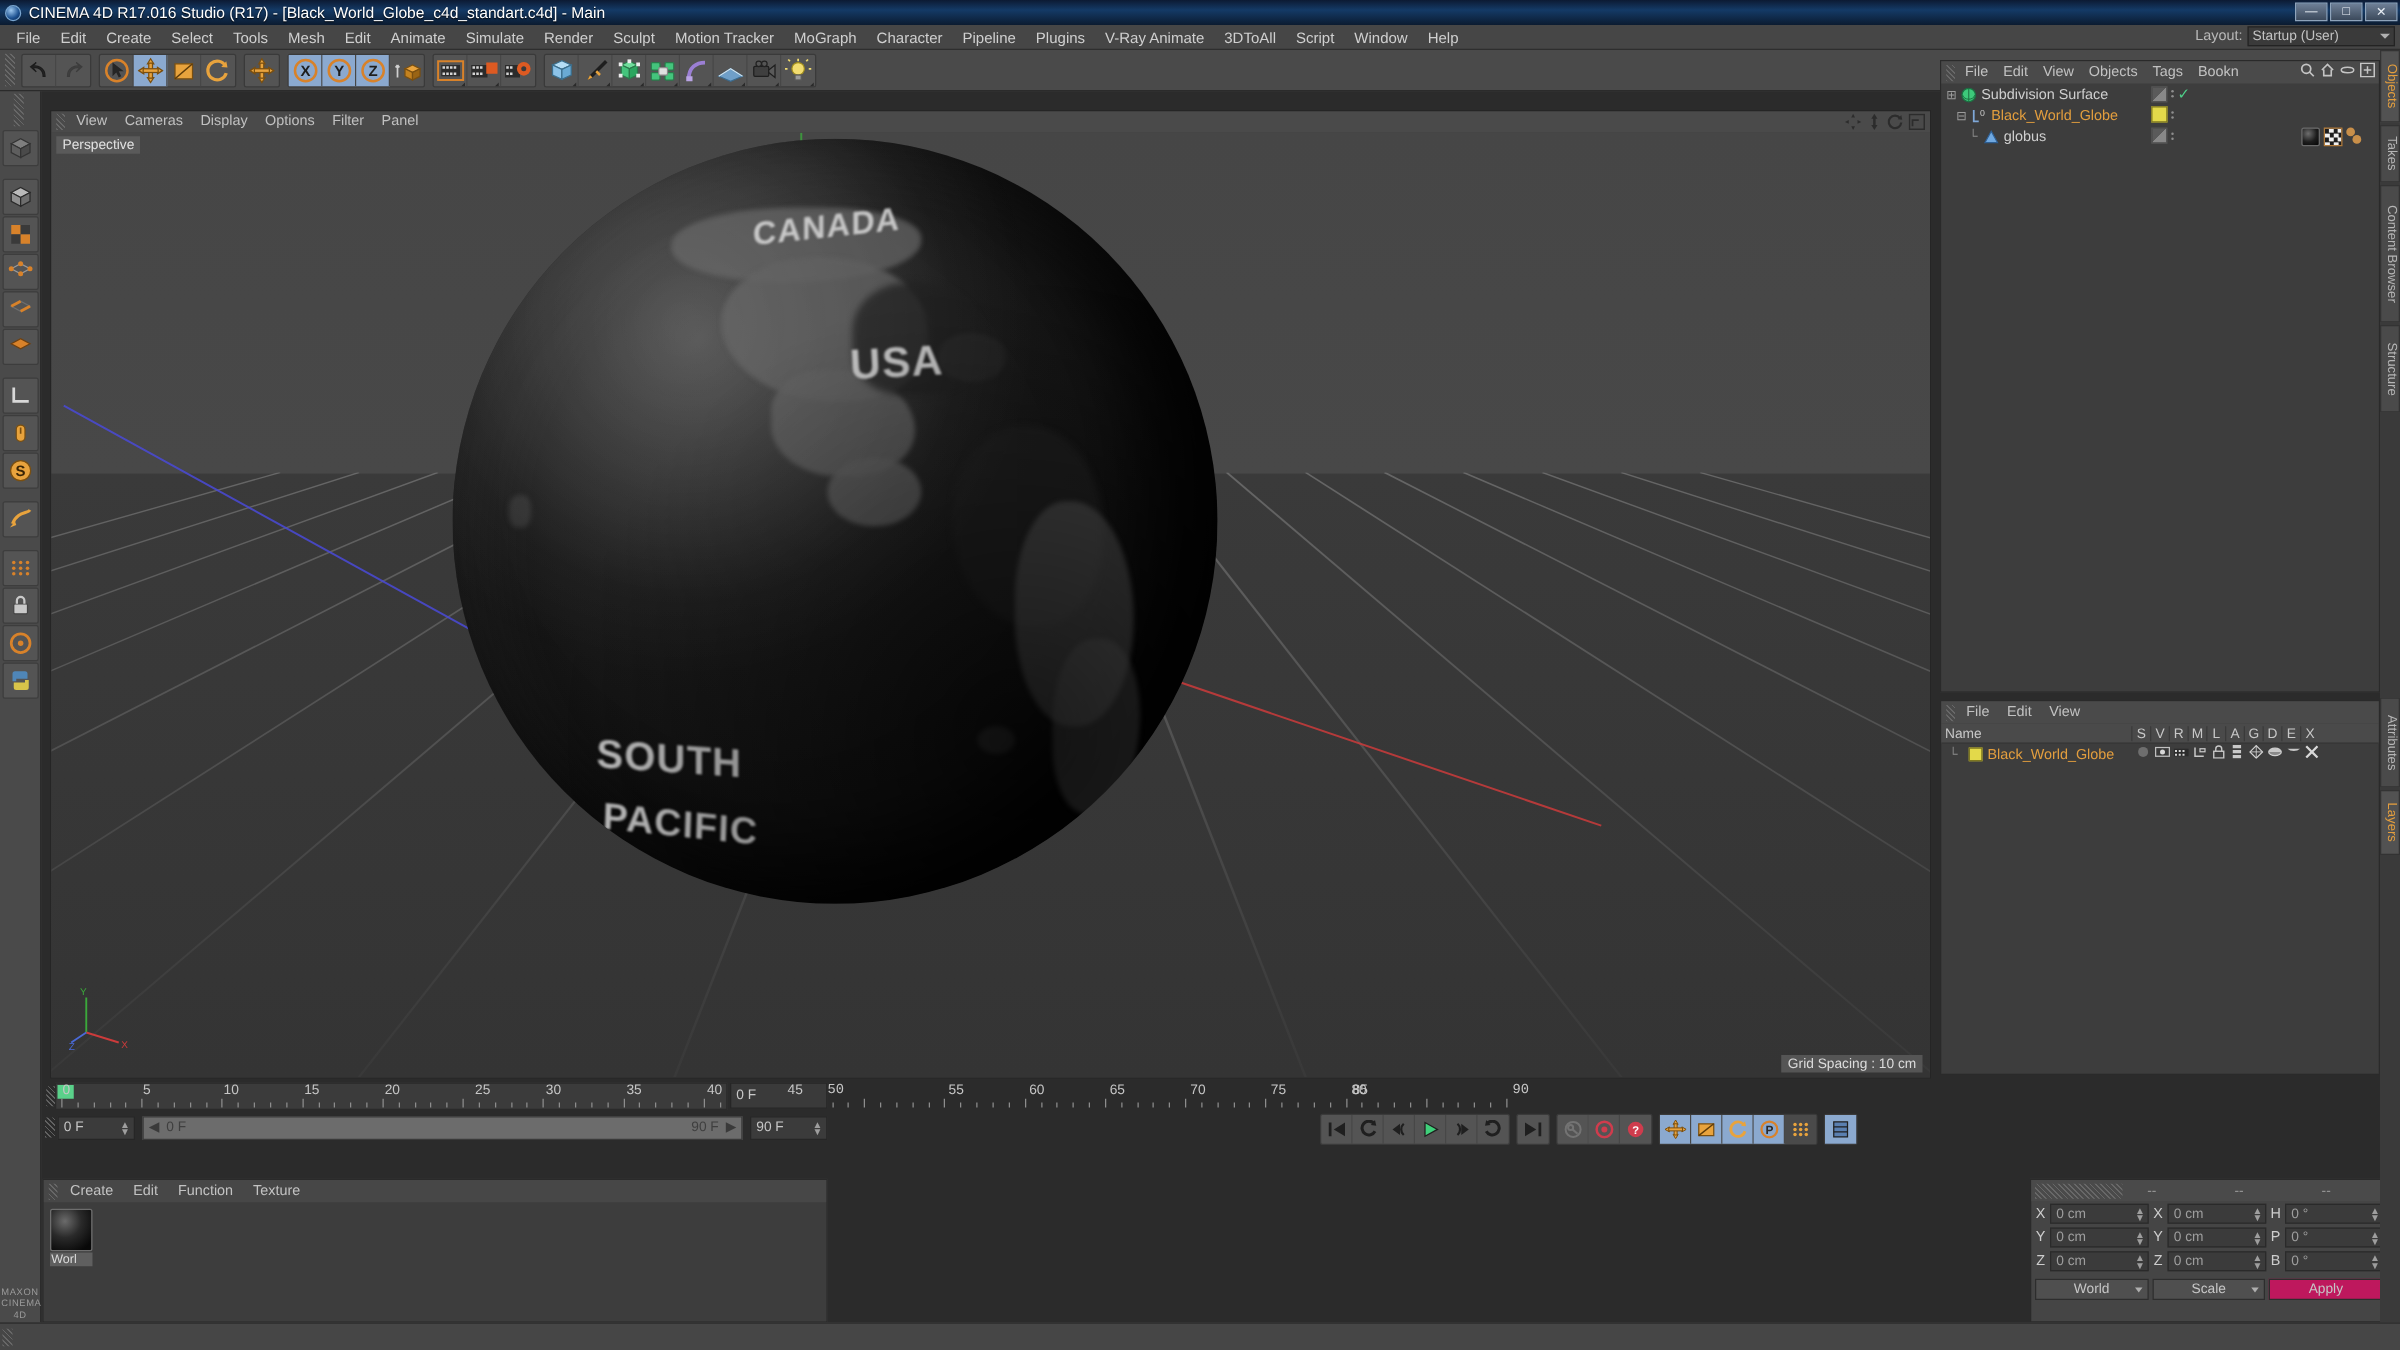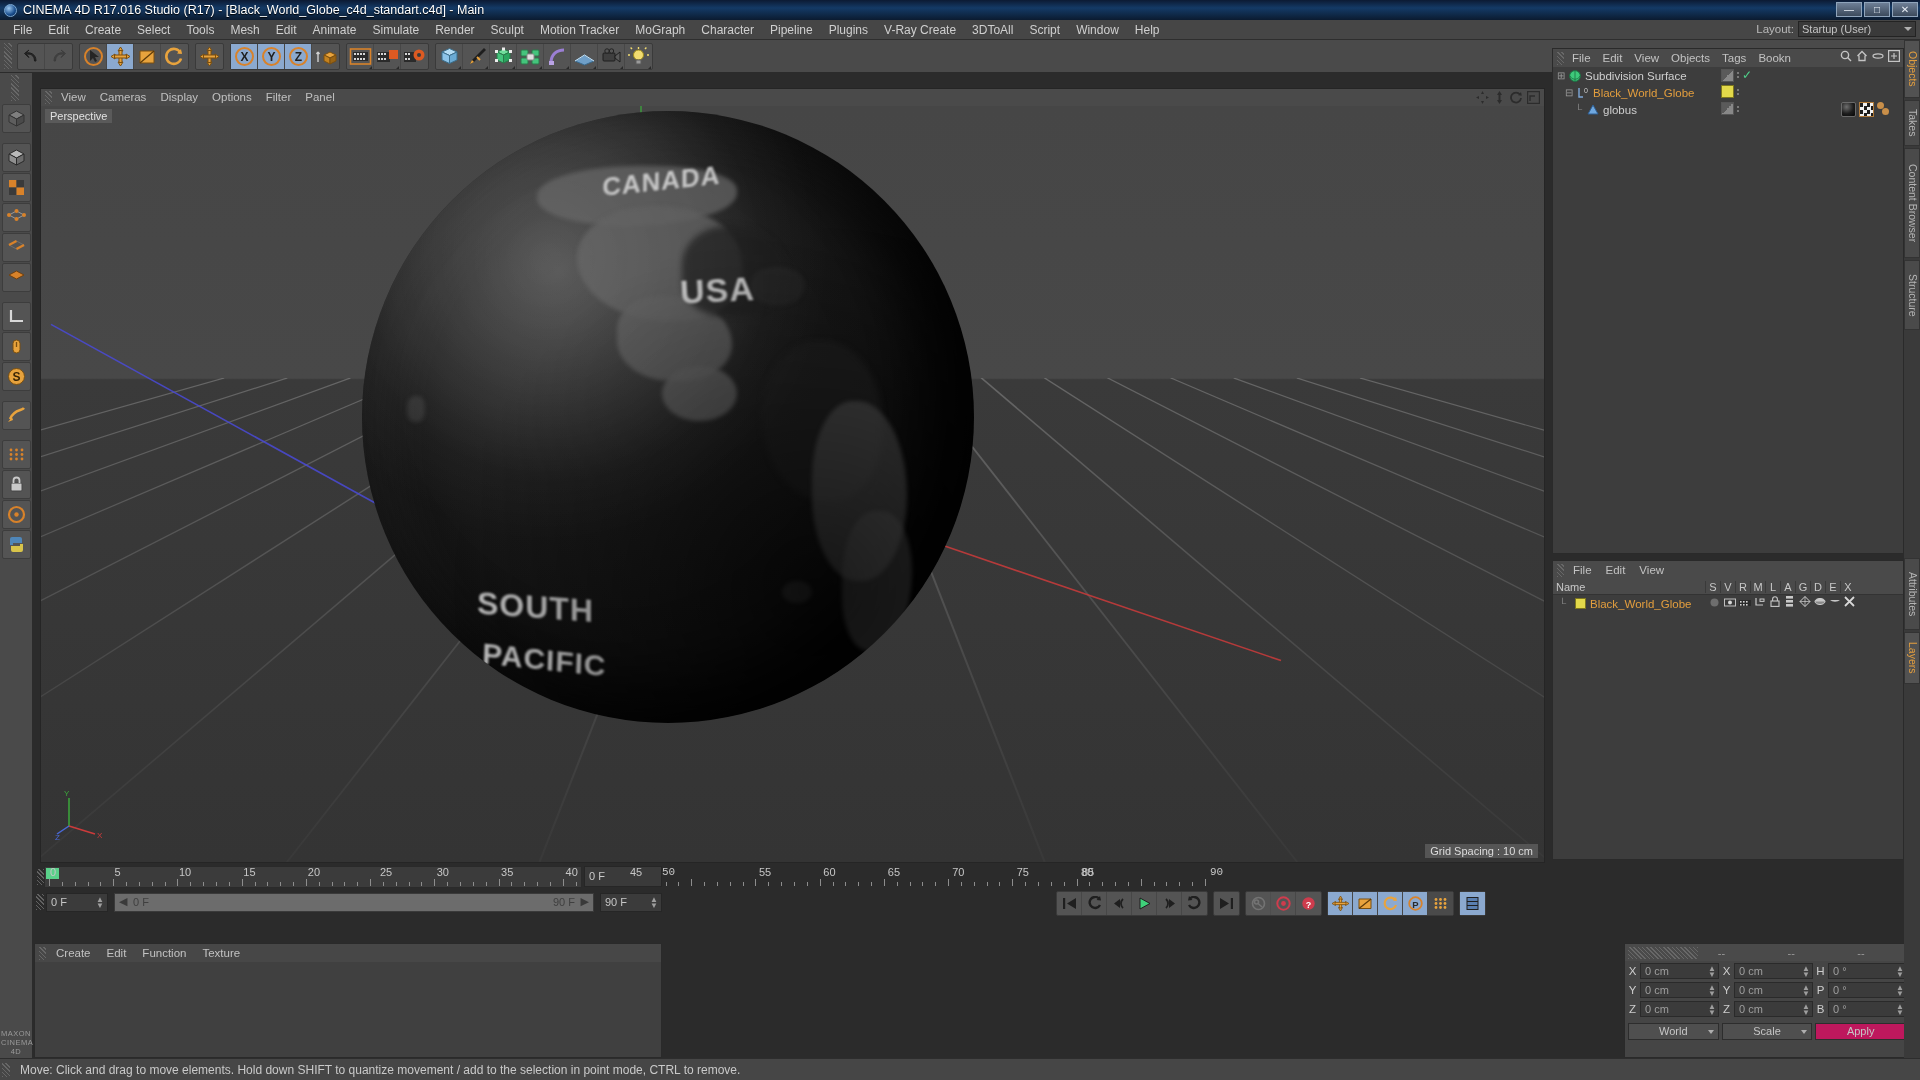--- a/index.html
+++ b/index.html
@@ -204,21 +204,21 @@
   <span class="mi">Edit</span>
   <span class="mi">Animate</span>
   <span class="mi">Simulate</span>
   <span class="mi">Render</span>
   <span class="mi">Sculpt</span>
   <span class="mi">Motion Tracker</span>
   <span class="mi">MoGraph</span>
   <span class="mi">Character</span>
   <span class="mi">Pipeline</span>
   <span class="mi">Plugins</span>
-  <span class="mi">V-Ray Create</span>
+  <span class="mi">V-Ray Animate</span>
   <span class="mi">3DToAll</span>
   <span class="mi">Script</span>
   <span class="mi">Window</span>
   <span class="mi">Help</span>
   <div id="layoutbox">
     <span class="lbl">Layout:</span>
     <div class="sel">
       <span>Startup (User)</span>
       <span class="arw"></span>
     </div>
@@ -955,20 +955,26 @@
 </div>
 
 <div id="matmgr">
   <div id="matmenu">
     <span class="grip" style="height:13px;width:7px;"></span>
     <span class="mm">Create</span>
     <span class="mm">Edit</span>
     <span class="mm">Function</span>
     <span class="mm">Texture</span>
   </div>
+  <div id="matbody">
+    <div class="matitem">
+      <div class="matsphere"></div>
+      <div class="matname">Worl</div>
+    </div>
+  </div>
 </div>
 
 <div id="coords">
   <div id="coordhdr">
     <span class="grip" style="height:12px;width:7px;margin-left:3px;"></span>
     <span>--</span>
     <span>--</span>
     <span>--</span>
   </div>
   <div class="crow">
@@ -1175,14 +1181,13 @@
   <div class="vtab" style="height:46px;">Takes</div>
   <div class="vtab" style="height:110px;">Content Browser</div>
   <div class="vtab" style="height:70px;">Structure</div>
   <div style="height:226px;"></div>
   <div class="vtab" style="height:72px;">Attributes</div>
   <div class="vtab active" style="height:52px;">Layers</div>
 </div>
 
 <div id="statusbar">
   <span class="grip" style="height:14px;"></span>
-  <span class="stxt">Move: Click and drag to move elements. Hold down SHIFT to quantize movement / add to the selection in point mode, CTRL to remove.</span>
 </div>
 
 </body></html>

